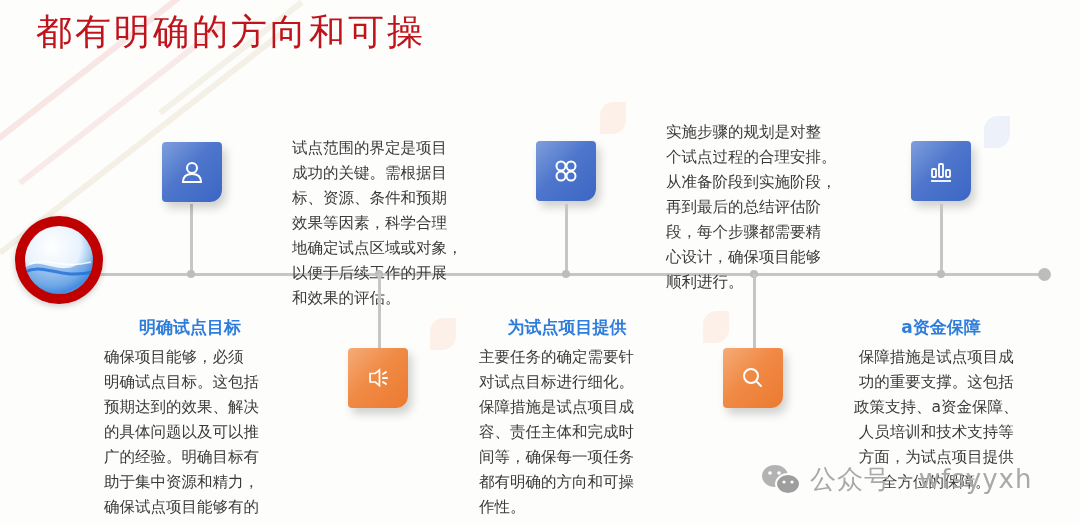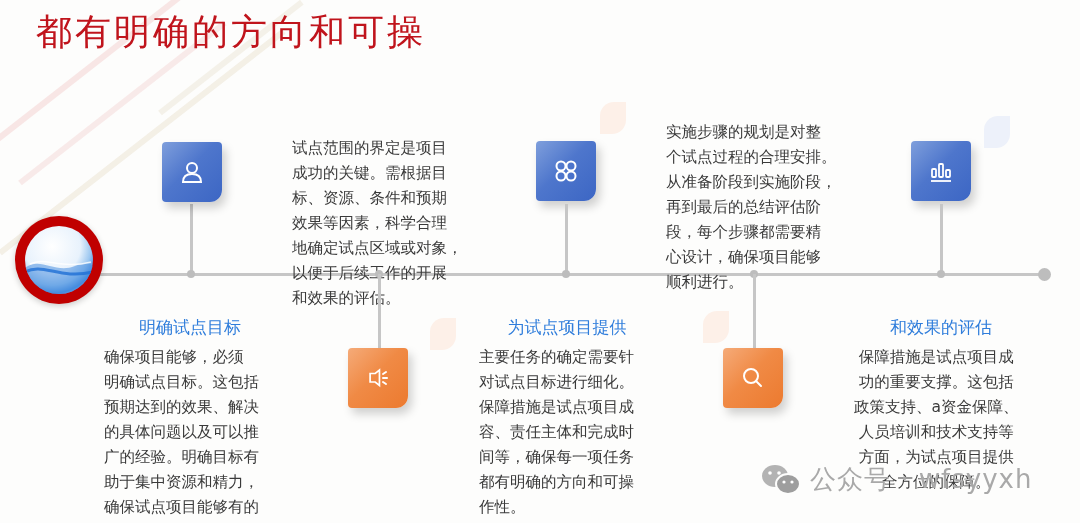--- a/index.html
+++ b/index.html
@@ -36,21 +36,21 @@
     .icon-box.blue { background: linear-gradient(135deg, #7f9fdc 0%, #4e76cc 45%, #3c66c4 100%); }
     .icon-box.orange { background: linear-gradient(135deg, #f5ab79 0%, #f08a45 45%, #ec7a2f 100%); }
     .leaf { position: absolute; width: 26px; height: 32px; border-radius: 14px 0 14px 0; }
     .leaf.orange { background: #fdf0e8; }
     .leaf.blue { background: #edf1fa; }
     .para {
       position: absolute; font-size: 15.5px; line-height: 25px; color: #3a3a3a;
       white-space: pre-line; margin: 0;
     }
     .heading {
-      position: absolute; font-size: 17px; font-weight: normal; color: #2f7ddb;
+      position: absolute; font-size: 17px; font-weight: bold; color: #2f7ddb;
       text-align: center; white-space: nowrap;
     }
     .watermark {
       position: absolute; left: 760px; top: 462px; display: flex; align-items: center;
       color: #a9a9a9; font-size: 26px; letter-spacing: 1px;
     }
     .watermark svg { margin-right: 8px; }
   </style>
 </head>
 <body>
@@ -153,21 +153,21 @@
 <div class="icon-box blue" style="left:911px; top:141px;">
   <svg width="26" height="26" viewBox="0 0 26 26" fill="none" stroke="#fff" stroke-width="1.8">
     <rect x="4" y="11" width="4" height="8" rx="1"></rect>
     <rect x="11" y="6" width="4" height="13" rx="1"></rect>
     <rect x="18" y="12" width="4" height="7" rx="1"></rect>
     <line x1="3" y1="23" x2="23" y2="23"></line>
   </svg>
 </div>
 <div class="vline" style="left:940px; top:204px; height:70px;"></div>
 <div class="dot" style="left:937px;"></div>
-<div class="heading" style="left:856px; top:316px; width:170px;">和效果的评估</div>
+<div class="heading" style="left:856px; top:316px; width:170px;">a资金保障</div>
 <p class="para" style="left:854px; top:345px;text-align:center;">保障措施是试点项目成
 功的重要支撑。这包括
 政策支持、a资金保障、
 人员培训和技术支持等
 方面，为试点项目提供
 全方位的保障。</p>
 
 <div class="watermark">
   <svg width="42" height="34" viewBox="0 0 42 34">
     <ellipse cx="15" cy="13" rx="13" ry="11" fill="#b3b3b3"></ellipse>

